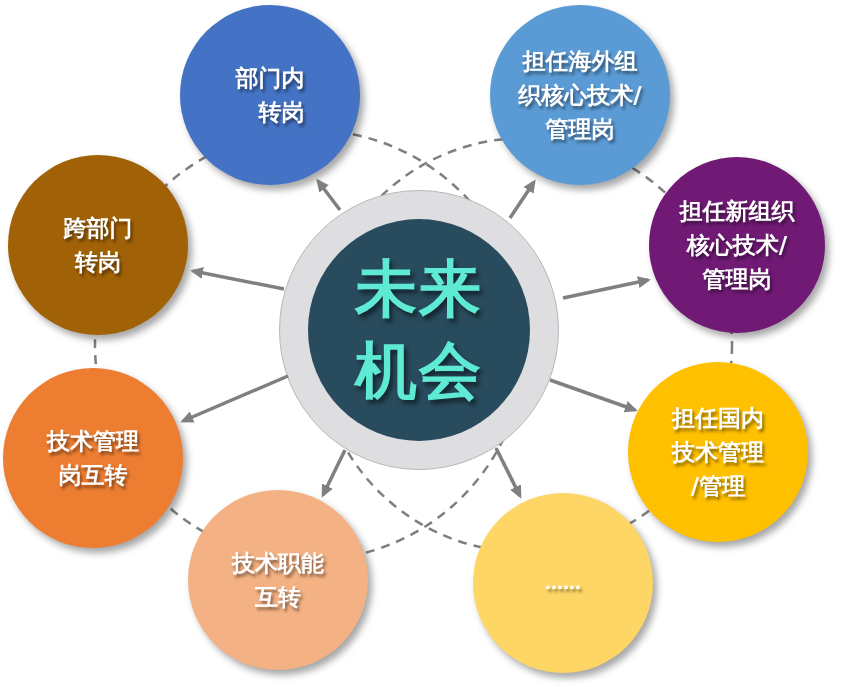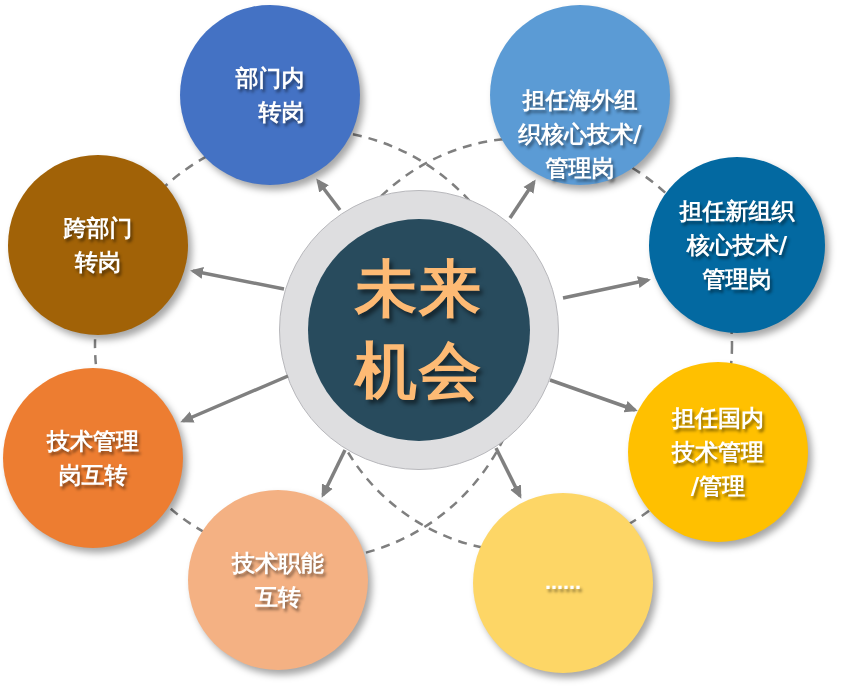--- a/index.html
+++ b/index.html
@@ -6,21 +6,21 @@
   #stage { position: relative; width: 841px; height: 687px; overflow: hidden; background: #ffffff; }
   svg { position: absolute; left: 0; top: 0; }
   .node { position: absolute; border-radius: 50%; display: flex; align-items: center; justify-content: center; text-align: center;
           box-shadow: 4px 5px 7px rgba(0,0,0,0.35); }
   .node-label { color: #ffffff; font-family: "DejaVu Sans", sans-serif; font-weight: bold; font-size: 23px; line-height: 34px;
           text-shadow: 2px 3px 3px rgba(0,0,0,0.45); white-space: pre-line; }
   .center-ring { position: absolute; left: 279px; top: 190px; width: 280px; height: 280px; border-radius: 50%; background: #dedee0;
           border: 1px solid #b8b8bc; box-sizing: border-box; }
   .center-core { position: absolute; left: 308px; top: 219px; width: 222px; height: 222px; border-radius: 50%; background: #284b5d;
           display: flex; align-items: center; justify-content: center; text-align: center; }
-  .center-label { color: #fdba74; font-family: "DejaVu Sans", sans-serif; font-weight: bold; font-size: 62px; line-height: 82px;
+  .center-label { color: #5eead4; font-family: "DejaVu Sans", sans-serif; font-weight: bold; font-size: 62px; line-height: 82px;
           text-shadow: 3px 4px 4px rgba(0,0,0,0.5); white-space: pre-line; letter-spacing: 2px; }
 </style>
 </head>
 <body>
 
 <div id="stage">
 
   <svg width="841" height="687" viewBox="0 0 841 687">
     <defs>
       <marker id="arrowhead" markerWidth="8" markerHeight="8" refX="6" refY="4" orient="auto" markerUnits="userSpaceOnUse">
@@ -29,26 +29,26 @@
     </defs>
 
     <circle cx="310" cy="345" r="215" fill="none" stroke="#7f7f7f" stroke-width="2.5" stroke-dasharray="9,7"></circle>
     <circle cx="525" cy="345" r="207" fill="none" stroke="#7f7f7f" stroke-width="2.5" stroke-dasharray="9,7"></circle>
   </svg>
 
   <div class="node" style="left:180px;top:5px;width:180px;height:180px;background:#4472c4;text-align:right;">
     <span class="node-label">部门内
 转岗</span>
   </div>
-  <div class="node" style="left:490px;top:5px;width:180px;height:180px;background:#5b9bd5;align-items:flex-end;">
+  <div class="node" style="left:490px;top:5px;width:180px;height:180px;background:#5b9bd5;">
     <span class="node-label">担任海外组
 织核心技术/
 管理岗</span>
   </div>
-  <div class="node" style="left:649px;top:157px;width:176px;height:176px;background:#0369a1;">
+  <div class="node" style="left:649px;top:157px;width:176px;height:176px;background:#701a75;">
     <span class="node-label">担任新组织
 核心技术/
 管理岗</span>
   </div>
   <div class="node" style="left:628px;top:362px;width:180px;height:180px;background:#ffc000;">
     <span class="node-label">担任国内
 技术管理
 /管理</span>
   </div>
   <div class="node" style="left:473px;top:493px;width:180px;height:180px;background:#fdd666;">

